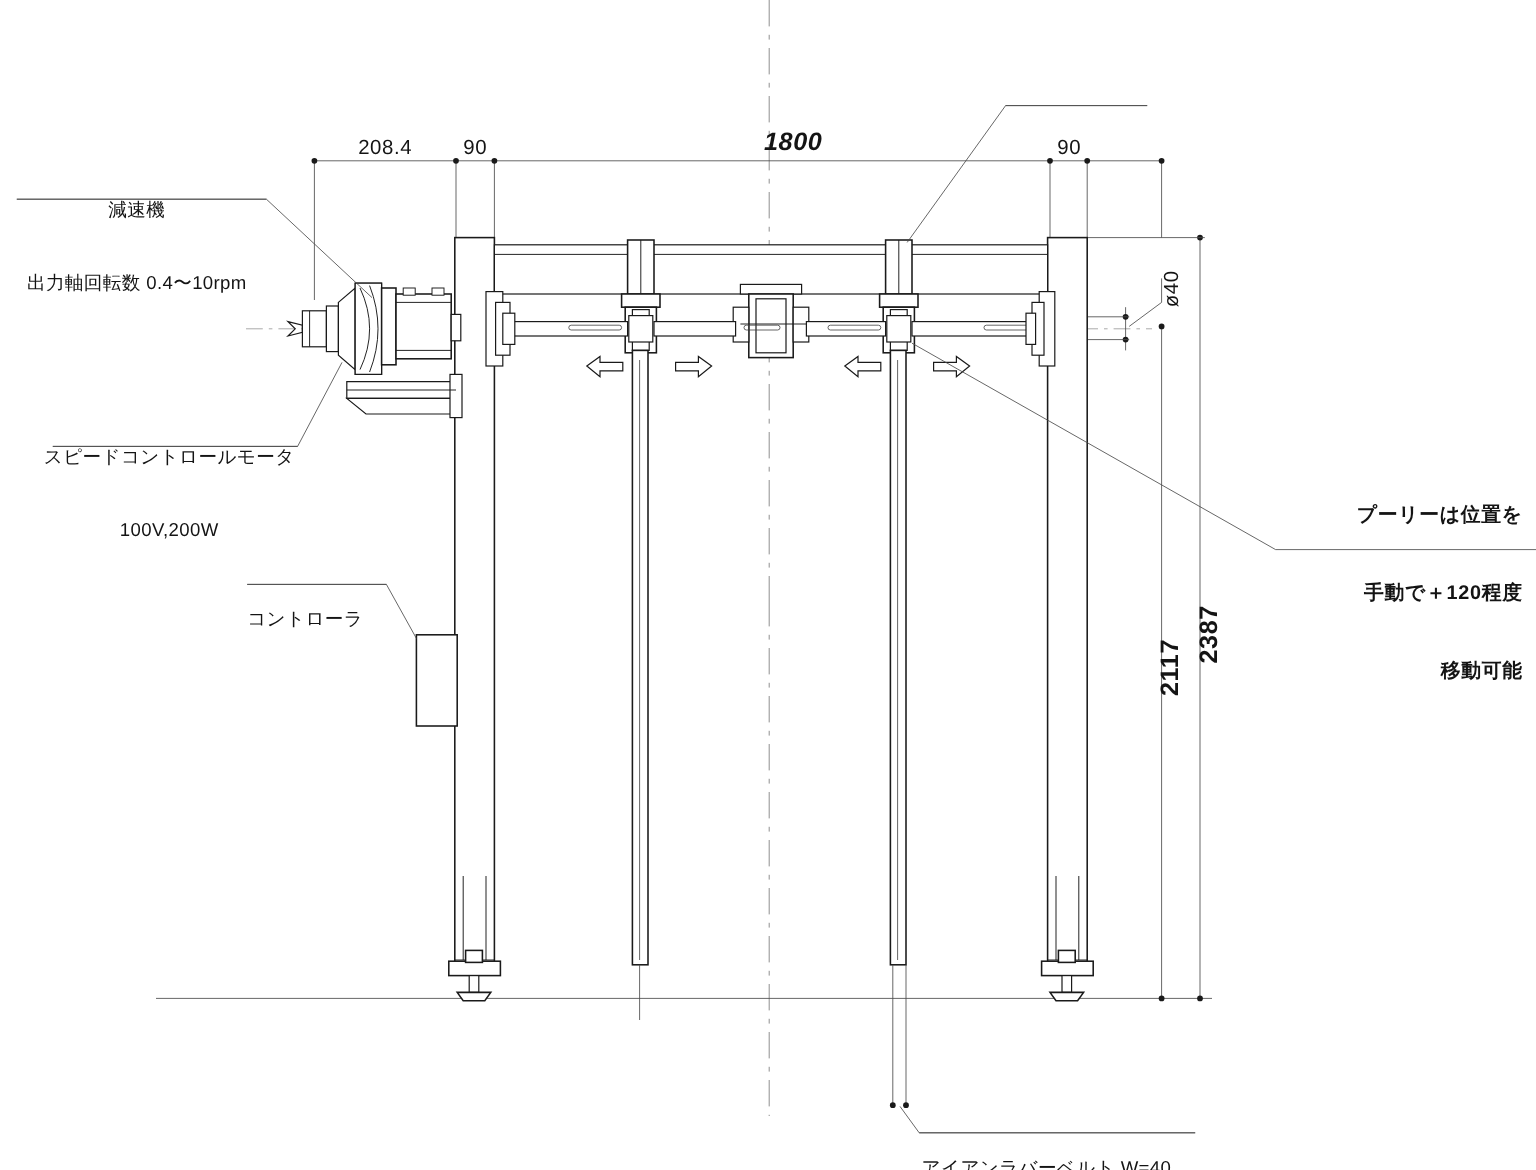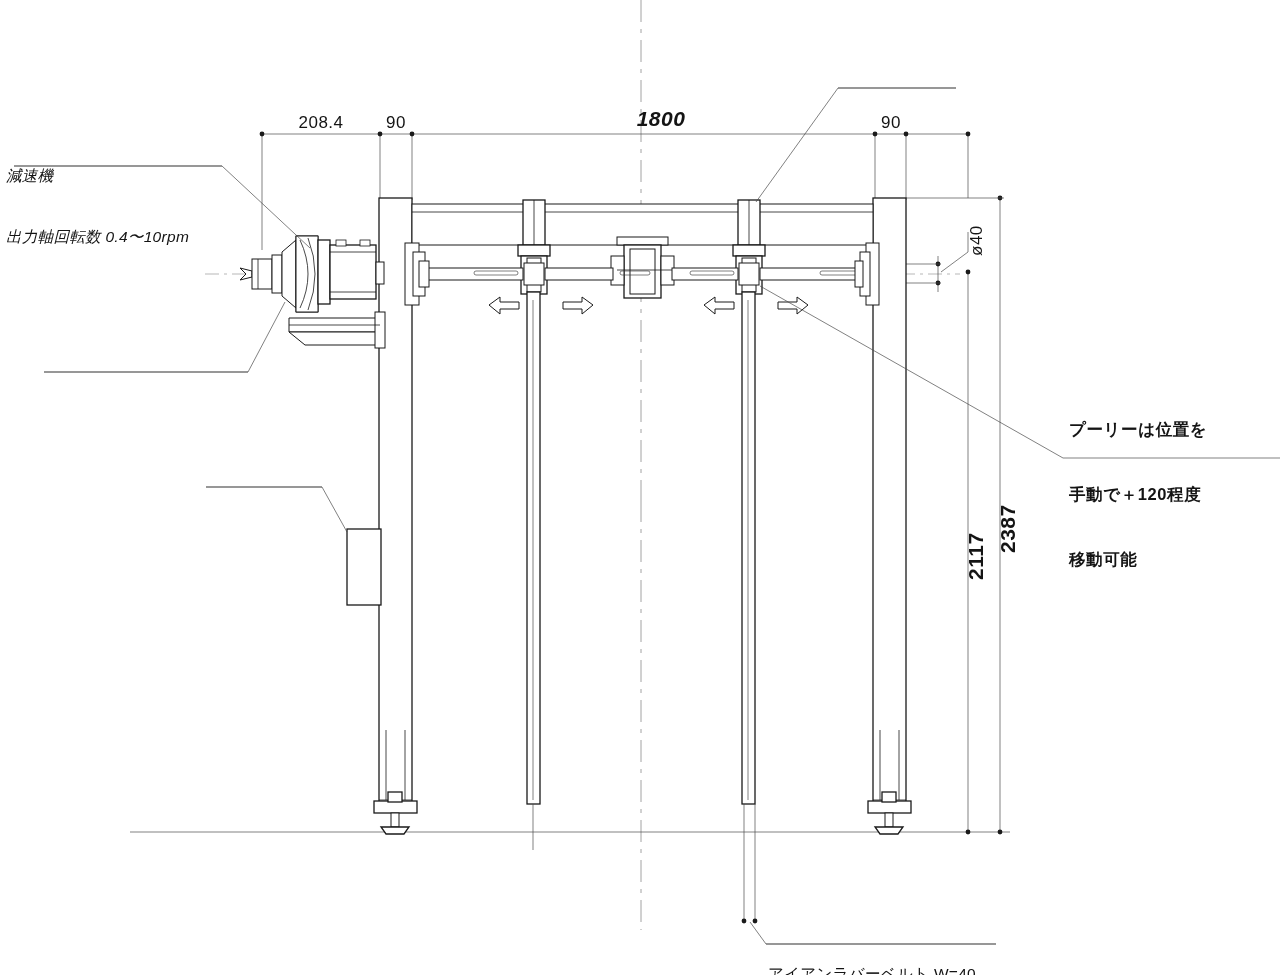--- a/index.html
+++ b/index.html
@@ -51,21 +51,21 @@
   }
   .lbl-bold {
     font-size: 16.5px;
     font-weight: 700;
     letter-spacing: 0.6px;
   }
   .rot90 {
     transform-origin: 0 0;
     transform: rotate(-90deg);
   }
-  .ta-right { text-align: left; font-style: italic; }
+  .ta-right { text-align: center; }
   .ta-center { text-align: center; }
 </style>
 </head>
 <body>
 
 <div id="drawing-root">
 
   <svg id="drawing-canvas" viewBox="0 0 1280 975">
     <defs>
       <style>
@@ -291,24 +291,31 @@
       <line class="st thin" x1="766" y1="944" x2="996" y2="944"></line>
     </g>
 
   </svg>
 
   <div class="lbl lbl-note ta-right" style="left:6px; top:125px; width:216px;">
     <div>減速機</div>
     <div>出力軸回転数 0.4〜10rpm</div>
   </div>
 
-
-
-
-  <div class="lbl lbl-bold" style="left:1069px; top:375px; width:200px;">
+  <div class="lbl lbl-note ta-right" style="left:34px; top:331px; width:214px;">
+    <div>スピードコントロールモータ</div>
+    <div>100V,200W</div>
+  </div>
+
+  <div class="lbl lbl-note" style="left:206px; top:466px; width:130px;">
+    <div>コントローラ</div>
+  </div>
+
+
+  <div class="lbl lbl-bold" style="left:1069px; top:375px; width:200px;text-align:right;">
     <div>プーリーは位置を</div>
     <div>手動で＋120程度</div>
     <div>移動可能</div>
   </div>
 
   <div class="lbl lbl-note" style="left:768px; top:923px; width:260px;">
     <div>アイアンラバーベルト W=40</div>
   </div>
 
   <div class="lbl lbl-dim ta-center" style="left:271px; top:112px; width:100px;">208.4</div>

